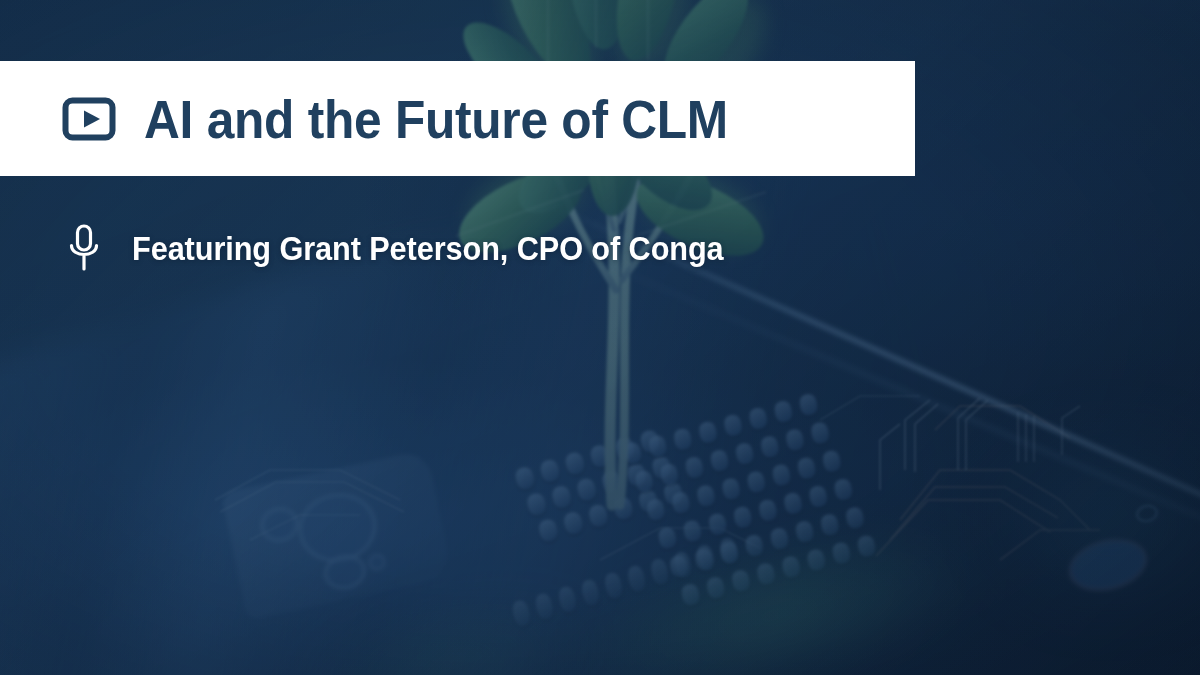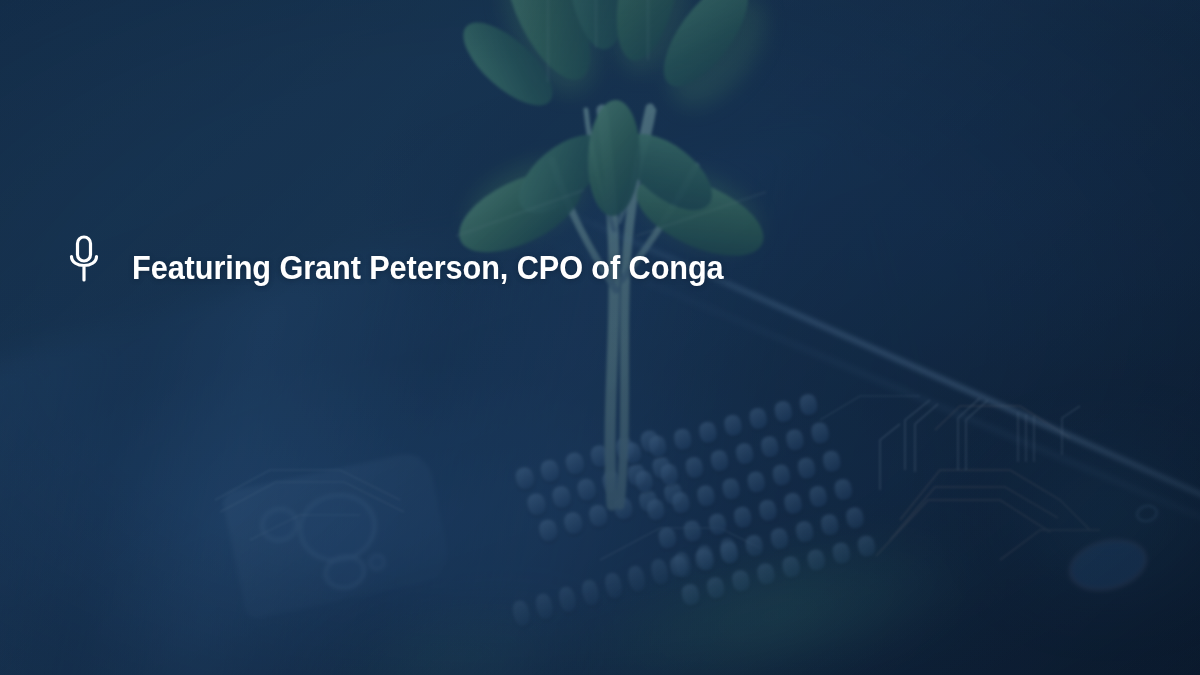--- a/index.html
+++ b/index.html
@@ -253,21 +253,21 @@
     white-space: nowrap;
   }
 
   
   .subtitle-row {
     position: absolute;
     left: 0;
     top: 212px;
     height: 72px;
     display: flex;
-    align-items: flex-end;
+    align-items: center;
   }
   .subtitle-icon {
     margin-left: 66px;
     width: 36px;
     height: 50px;
     flex: 0 0 auto;
     display: block;
   }
   .subtitle-text {
     margin-left: 30px;
@@ -484,20 +484,27 @@
     </svg>
 
     <div class="bg-edge"></div>
     <div class="bg-edge2"></div>
 
     <div class="tint"></div>
     <div class="tint2"></div>
     <div class="vignette"></div>
   </div>
 
+  <div class="title-band">
+    <svg class="title-icon" viewBox="0 0 54 44">
+      <rect x="3.5" y="3.5" width="47" height="37" rx="7" ry="7" fill="none" stroke="#20405f" stroke-width="6"></rect>
+      <path d="M22 13.5 L38 22 L22 30.5 Z" fill="#20405f"></path>
+    </svg>
+    <div class="title-text">AI and the Future of CLM</div>
+  </div>
 
   <div class="subtitle-row">
     <svg class="subtitle-icon" viewBox="0 0 36 50">
       <rect x="11.5" y="3" width="13" height="24" rx="6.5" ry="6.5" fill="none" stroke="#ffffff" stroke-width="3.2"></rect>
       <path d="M5.5 22.5 C5.5 34.5, 30.5 34.5, 30.5 22.5" fill="none" stroke="#ffffff" stroke-width="3.2" stroke-linecap="round"></path>
       <line x1="18" y1="33.5" x2="18" y2="46" stroke="#ffffff" stroke-width="3.2" stroke-linecap="round"></line>
     </svg>
     <div class="subtitle-text">Featuring Grant Peterson, CPO of Conga</div>
   </div>
 

